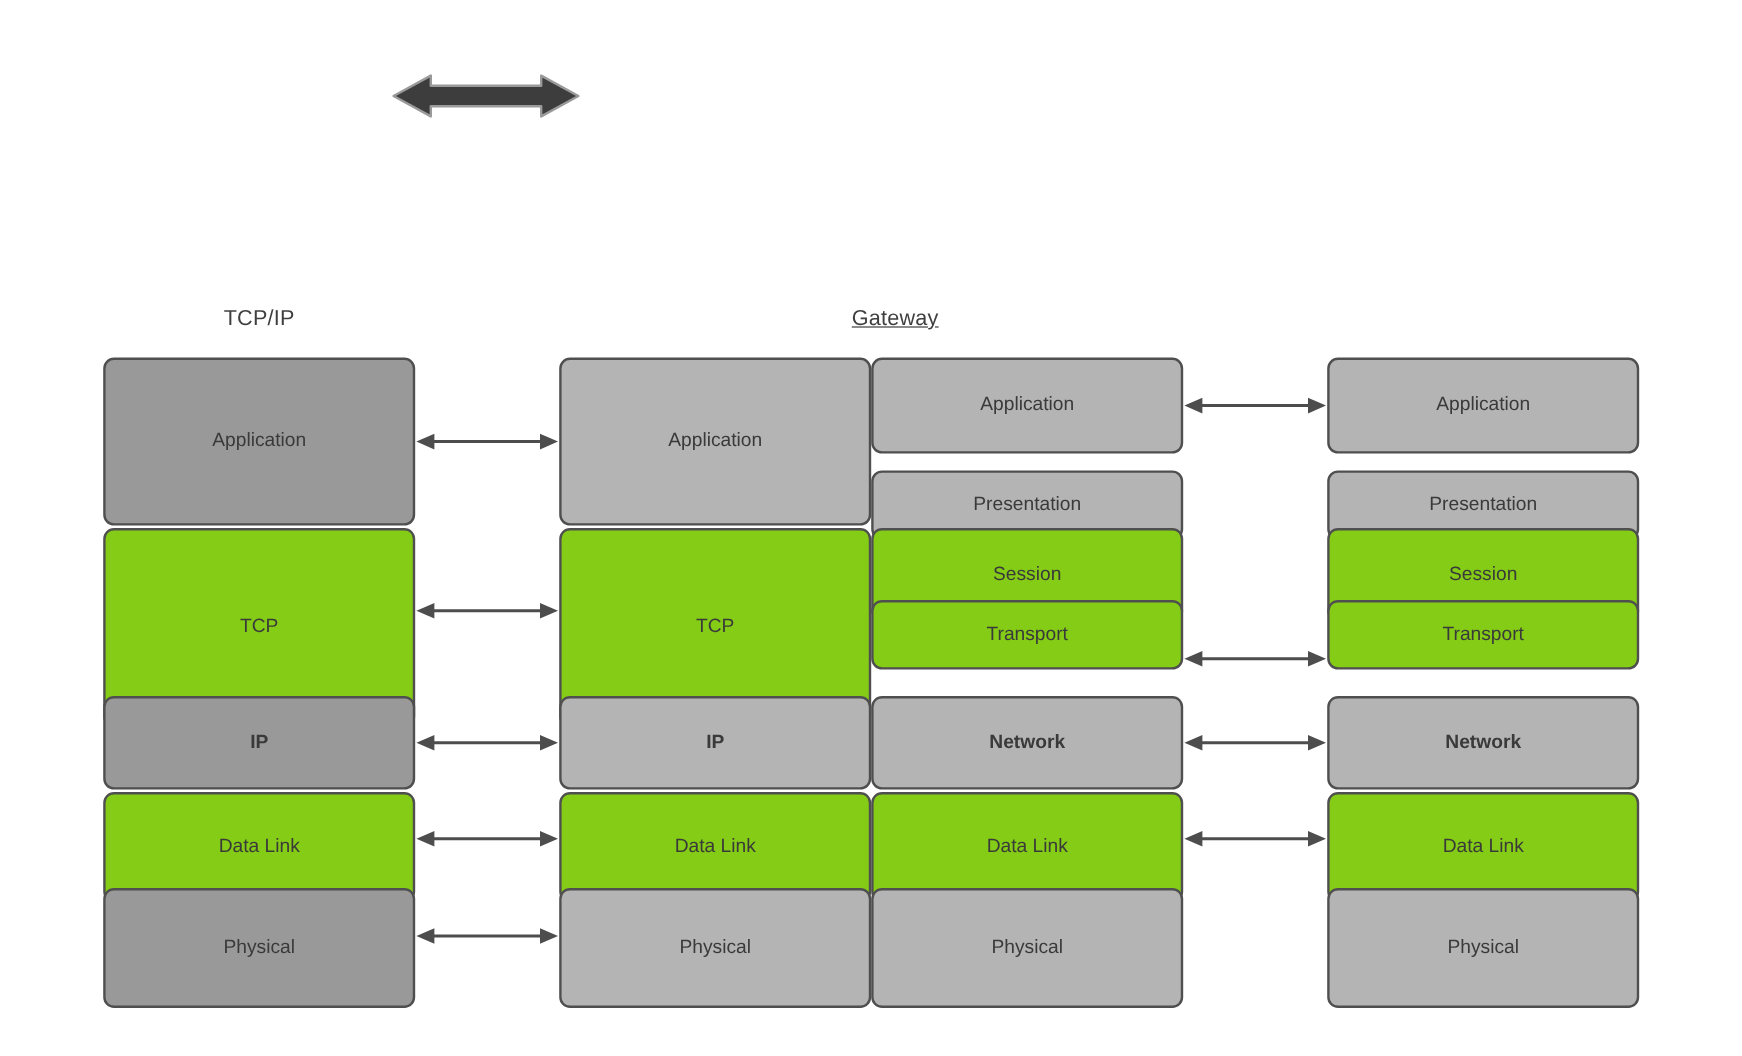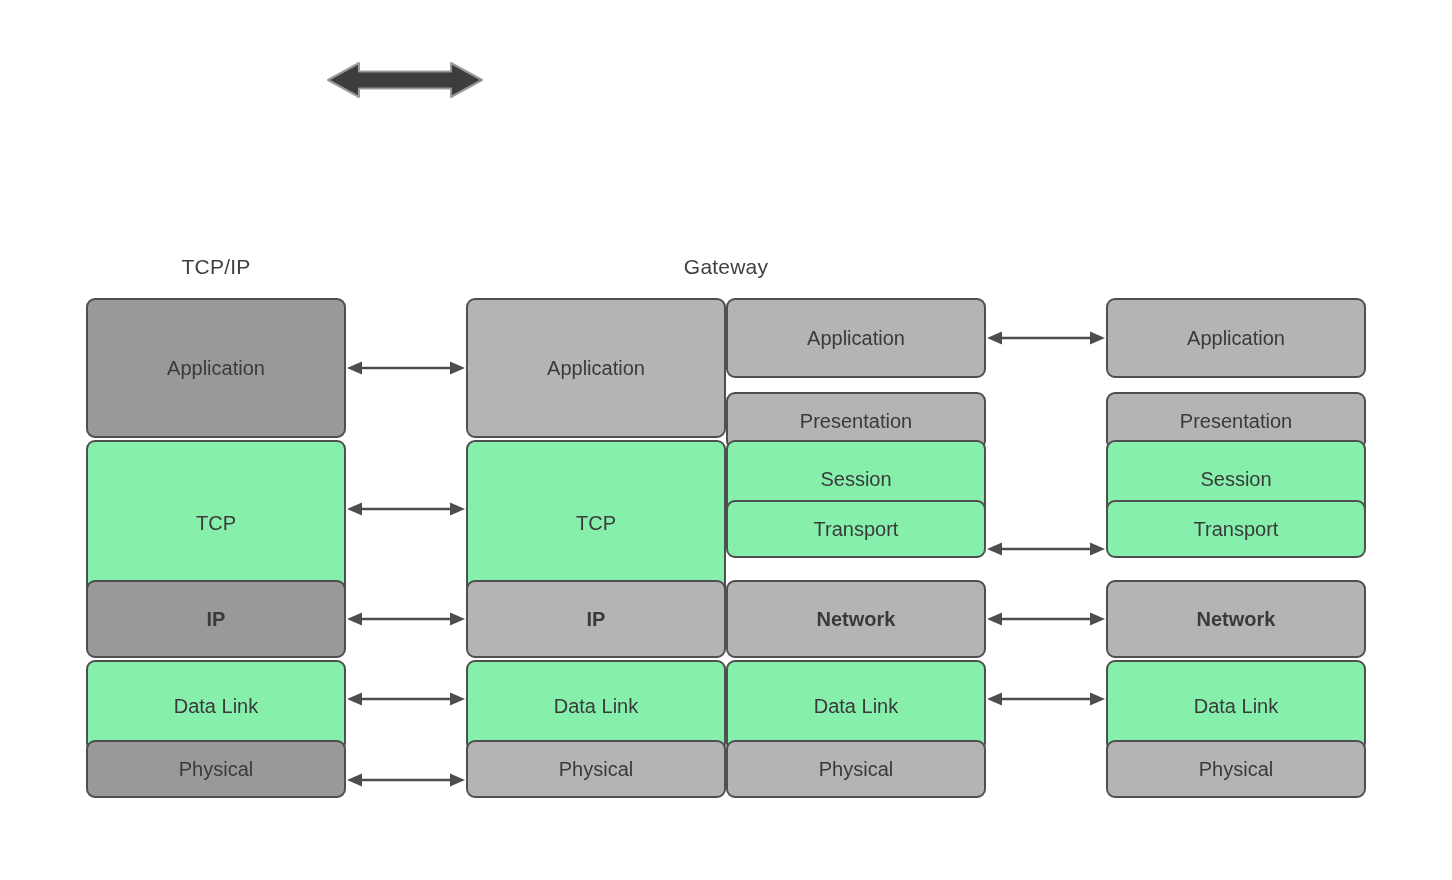--- a/index.html
+++ b/index.html
@@ -8,52 +8,52 @@
     width: 1452px;
     height: 880px;
     background: #ffffff;
     font-family: "Liberation Sans", "DejaVu Sans", sans-serif;
     overflow: hidden;
   }
   .hdr {
     position: absolute;
     top: 255px;
     text-align: center;
-    font-size: 21px;
+    font-size: 18px;
     color: #3f3f3f;
     letter-spacing: 0.2px;
   }
   .box {
     position: absolute;
     width: 260px;
     box-sizing: border-box;
     border: 2.5px solid #4f4f4f;
     border-radius: 9px;
     display: flex;
     align-items: center;
     justify-content: center;
-    font-size: 20px;
+    font-size: 16px;
     color: #3a3a3a;
   }
   .fill-dark  { background: #999999; }
   .fill-light { background: #b4b4b4; }
-  .fill-white { background: #86efac; }
+  .fill-white { background: #84cc16; }
 
   
   .col-a { left: 86px; }
   .col-b { left: 466px; }
   .col-c { left: 726px; }
   .col-d { left: 1106px; }
 
   
   .r-app-tall { top: 298px; height: 140px; }
   .r-tcp      { top: 440px; height: 166px; }
   .r-ip       { top: 580px; height: 78px; font-weight: bold; }
   .r-dl       { top: 660px; height: 92px; }
-  .r-phy      { top: 740px; height: 58px; }
+  .r-phy      { top: 740px; height: 100px; }
 
   
   .r-app   { top: 298px; height: 80px; }
   .r-pres  { top: 380px; height: 58px; margin-top: 12px; }
   .r-sess  { top: 440px; height: 78px; }
   .r-trans { top: 500px; height: 58px; }
 
   .h-arrow {
     position: absolute;
     width: 120px;
@@ -73,21 +73,21 @@
 </head>
 <body>
 
 <div id="canvas">
 
   <svg id="top-arrow" viewBox="0 0 160 44">
     <polygon points="3,22 34,5 34,13.5 126,13.5 126,5 157,22 126,39 126,30.5 34,30.5 34,39" fill="#3d3d3d" stroke="#9a9a9a" stroke-width="2" stroke-linejoin="round"></polygon>
   </svg>
 
   <div class="hdr" style="left:86px; width:260px;">TCP/IP</div>
-  <div class="hdr" style="left:466px; width:520px;">Gateway</div>
+  <div class="hdr" style="left:486px; width:520px;text-decoration:underline;">Gateway</div>
 
   <div class="box col-a r-app-tall fill-dark">Application</div>
   <div class="box col-a r-tcp fill-white">TCP</div>
   <div class="box col-a r-ip fill-dark">IP</div>
   <div class="box col-a r-dl fill-white">Data Link</div>
   <div class="box col-a r-phy fill-dark">Physical</div>
 
   <div class="box col-b r-app-tall fill-light">Application</div>
   <div class="box col-b r-tcp fill-white">TCP</div>
   <div class="box col-b r-ip fill-light">IP</div>

